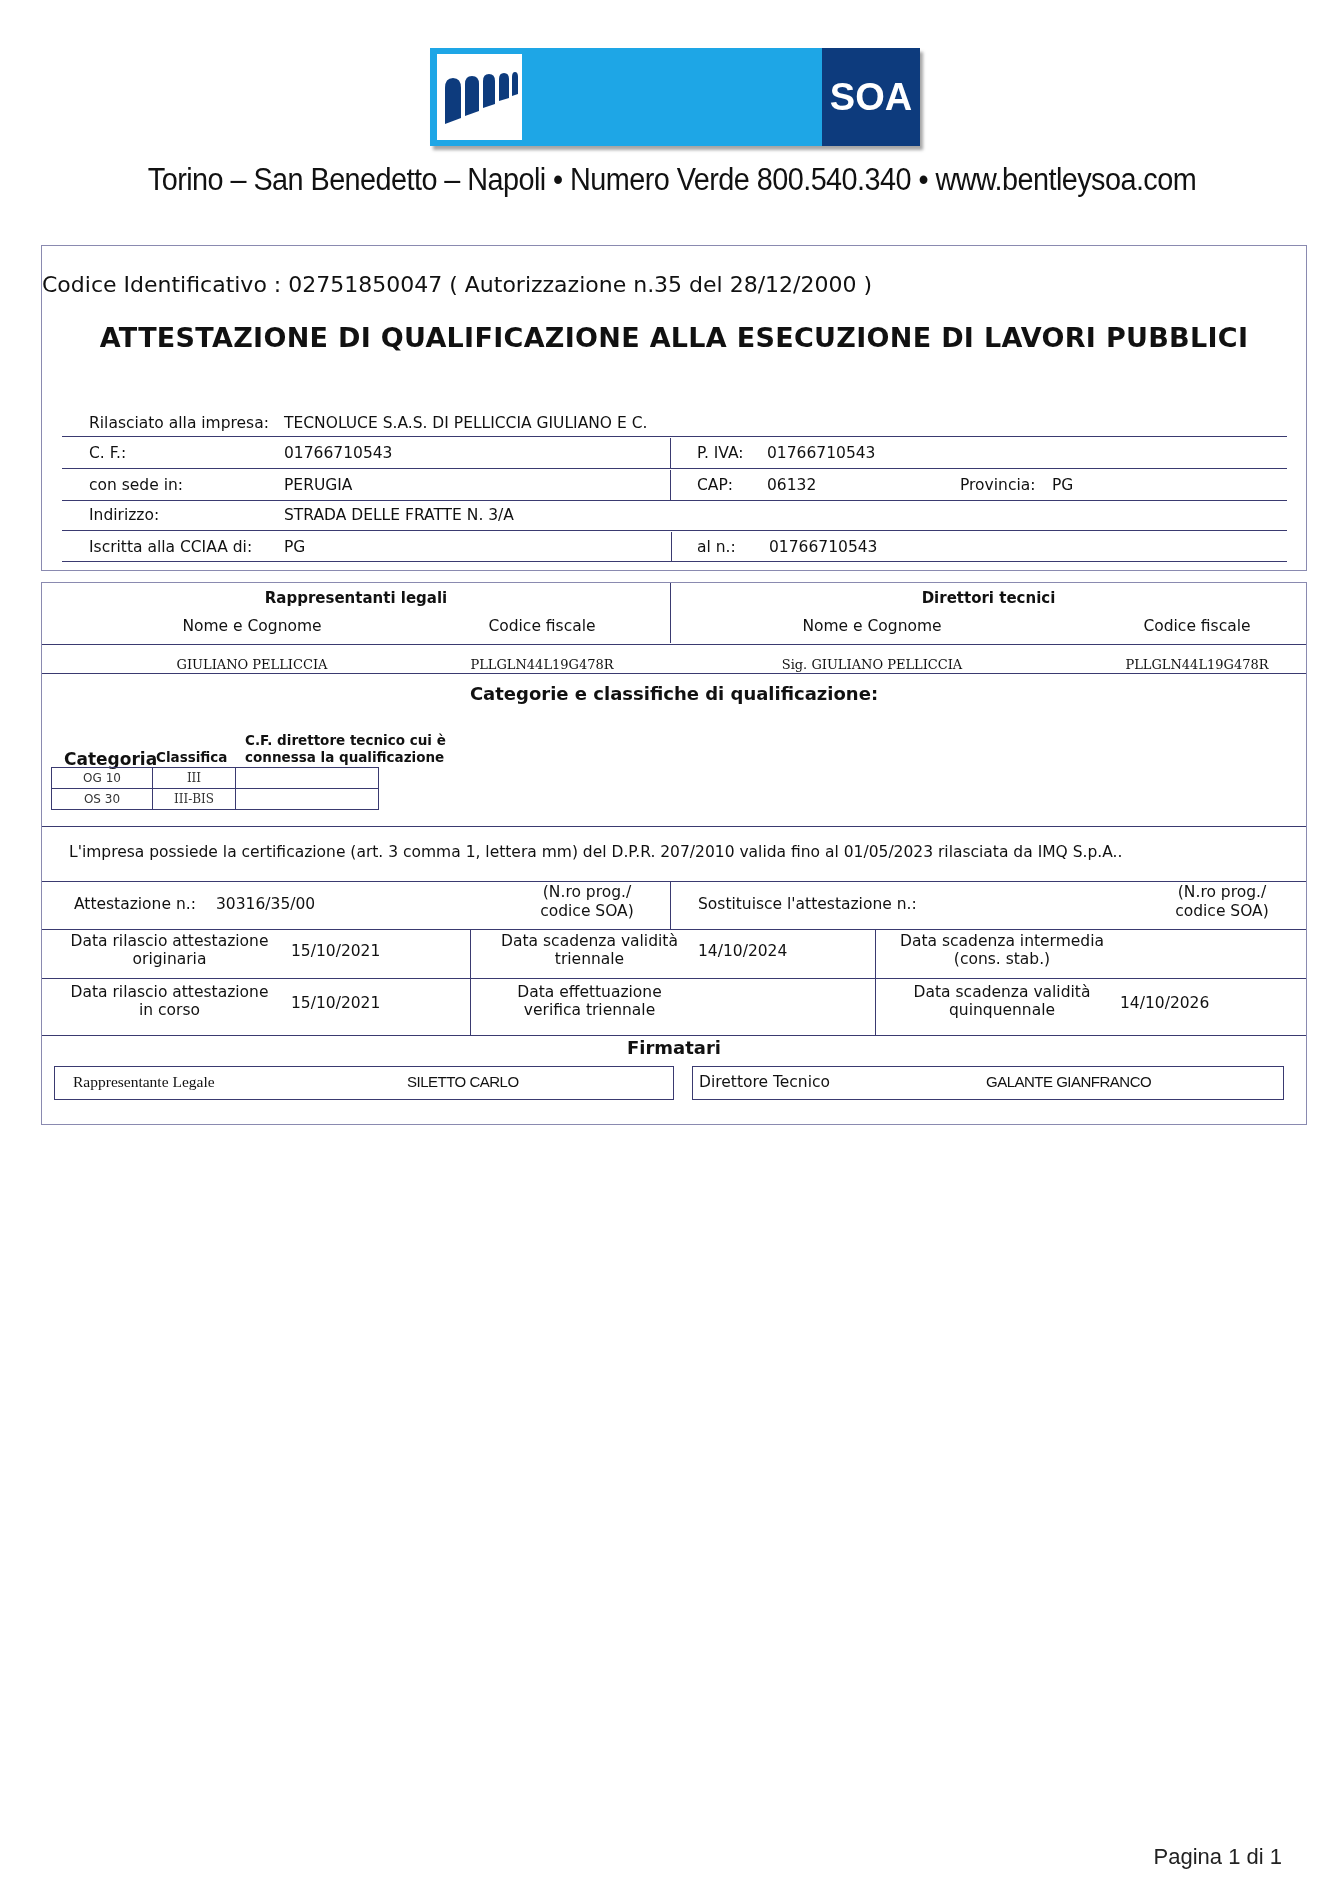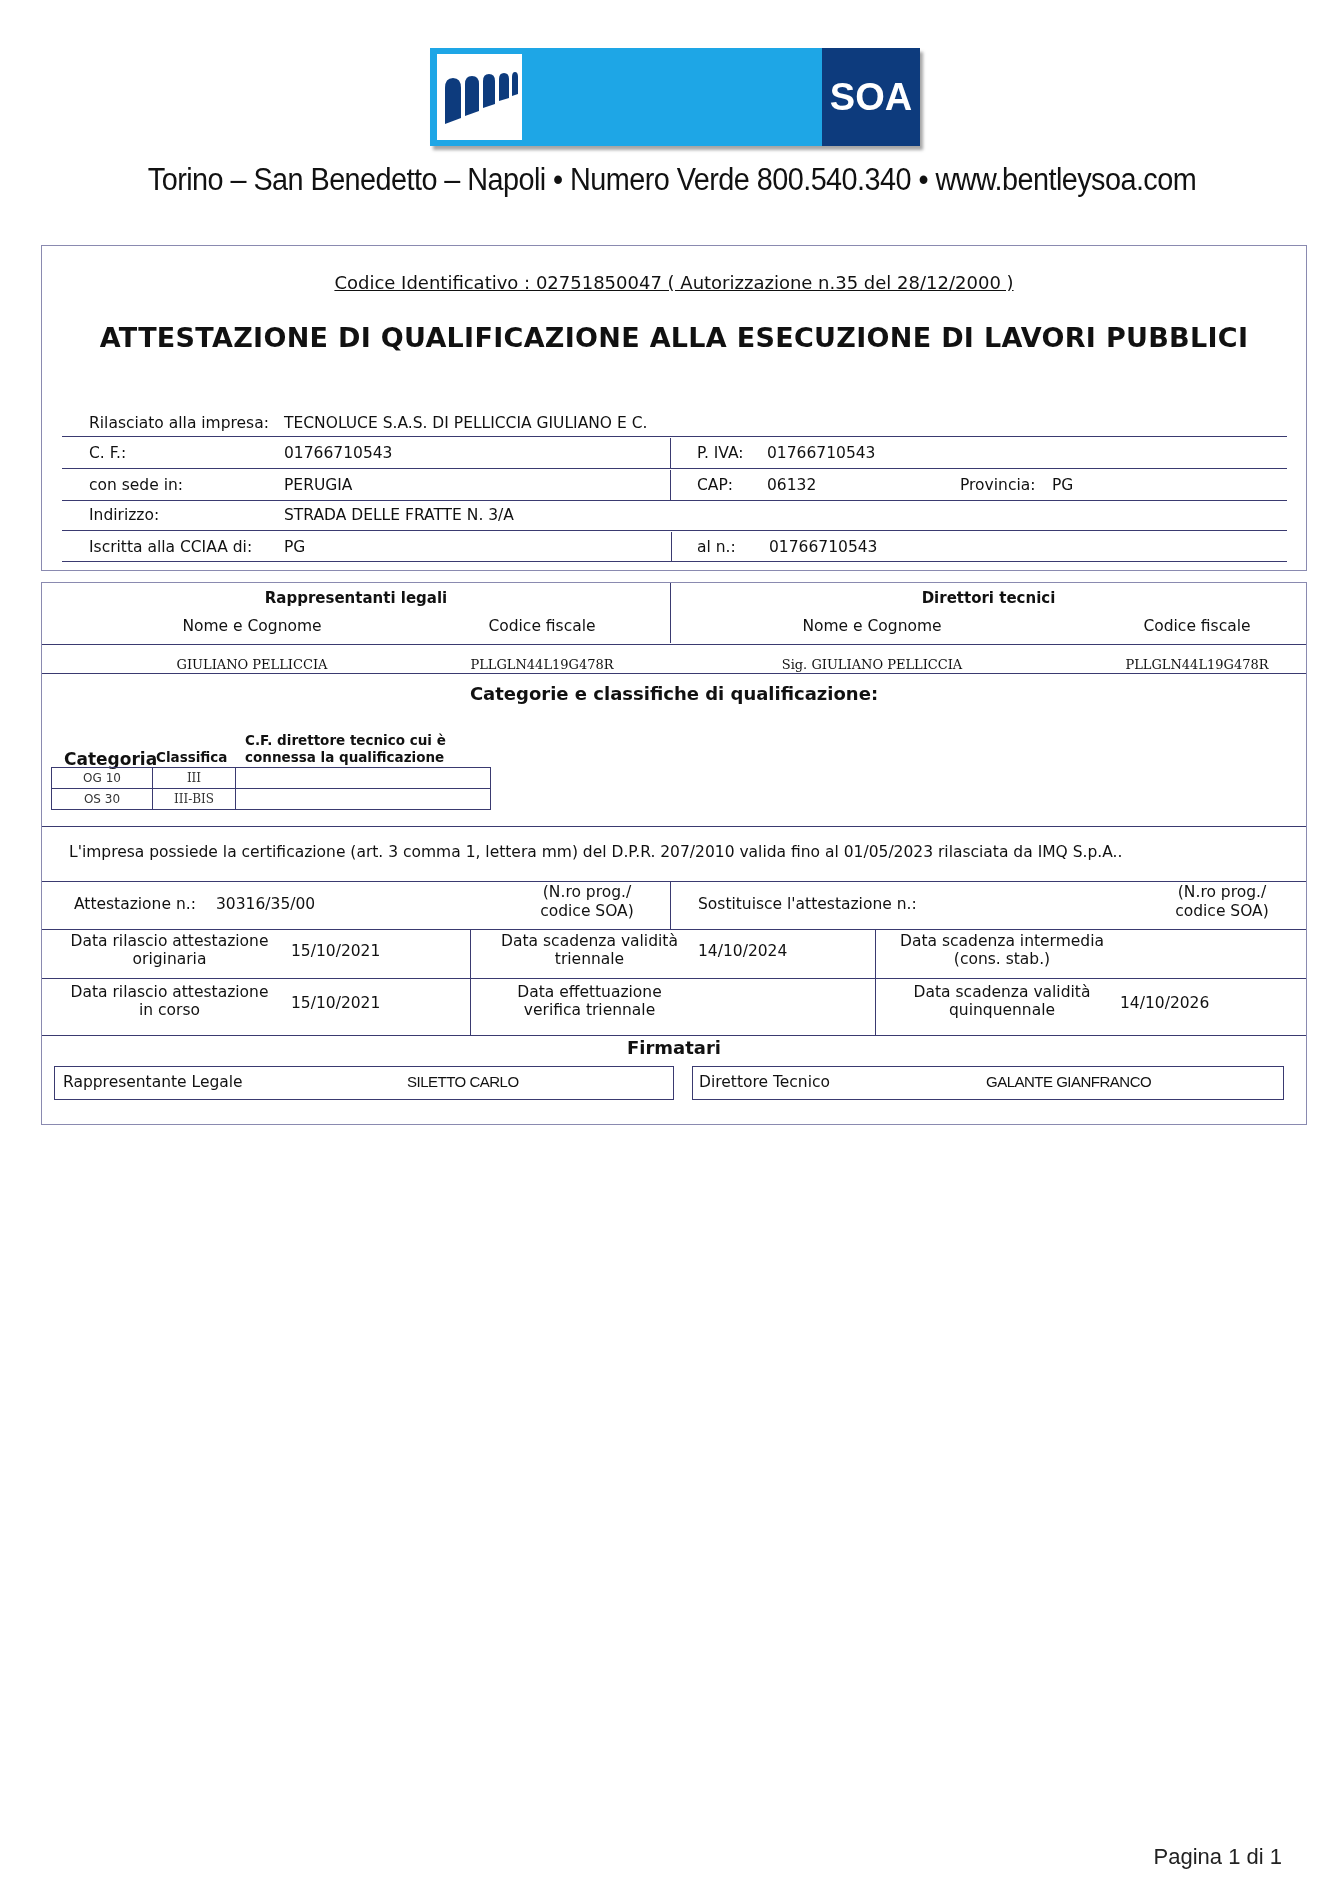--- a/index.html
+++ b/index.html
@@ -11,21 +11,21 @@
   .logo-mark { left: 7px; top: 6px; width: 85px; height: 86px; background: #fff; }
   .logo-mark svg { width: 85px; height: 86px; }
   .logo-word { left: 117px; top: 2px; font-family: "Liberation Serif", "DejaVu Serif", serif; font-size: 78px; color: #fff; line-height: 90px; letter-spacing: 1px; }
   .logo-soa { right: 0; top: 0; width: 98px; height: 98px; background: #0d3b7d; color: #fff; font-family: "Liberation Sans", sans-serif; font-weight: bold; font-size: 38px; line-height: 98px; text-align: center; }
 
   .tagline { left: 0; width: 1344px; top: 162px; text-align: center; font-family: "Liberation Sans", sans-serif; font-size: 31px; color: #111; letter-spacing: -0.6px; transform: scaleX(0.93); }
 
   
   .box { border: 1.5px solid #8a8ab0; background: #fff; }
   .box1 { left: 41px; top: 245px; width: 1264px; height: 324px; }
-  .codice { left: 0; width: 100%; top: 26px; text-align: center; font-size: 18px; text-decoration: underline; }
+  .codice { left: 0; width: 100%; top: 26px; font-size: 22px; }
   .main-title { left: 0; width: 100%; top: 76px; text-align: center; font-size: 27px; font-weight: bold; letter-spacing: 0.3px; }
   .sub-title { left: 0; width: 100%; top: 110px; text-align: center; font-size: 24px; font-weight: bold; }
 
   .lbl { font-size: 15.5px; }
   .hline { height: 0; border-top: 1.5px solid #3a3a70; }
   .vline { width: 0; border-left: 1.5px solid #3a3a70; }
 
   
   .box2 { left: 41px; top: 582px; width: 1264px; height: 541px; }
 
@@ -114,21 +114,21 @@
     <div class="abs small center" style="left:700px; width:260px; top:74px; font-family:'DejaVu Serif', serif;">Sig. GIULIANO PELLICCIA</div>
     <div class="abs small center" style="left:1055px; width:200px; top:74px; font-family:'DejaVu Serif', serif;">PLLGLN44L19G478R</div>
   </div>
   <div class="abs hline" style="left:0; width:1264px; top:90px;"></div>
 
   <div class="abs bold center" style="left:0; width:1264px; top:100px; font-size:18px;">Categorie e classifiche di qualificazione:</div>
   <div class="abs bold" style="left:22px; top:166px; font-size:17px;">Categoria</div>
   <div class="abs bold" style="left:114px; top:166px; font-size:13.5px;">Classifica</div>
   <div class="abs bold" style="left:203px; top:149px; font-size:13.5px;">C.F. direttore tecnico cui è</div>
   <div class="abs bold" style="left:203px; top:166px; font-size:13.5px;">connessa la qualificazione</div>
-  <table class="abs tbl-small" style="left:9px; top:184px; width:440px;">
+  <table class="abs tbl-small" style="left:9px; top:184px; width:328px;">
     <tbody>
         <tr>
       <td style="width:100px;">OG 10</td>
       <td style="width:82px; font-family:'DejaVu Serif', serif;">III</td>
       <td></td>
     </tr>
     <tr>
       <td>OS 30</td>
       <td style="font-family:'DejaVu Serif', serif;">III-BIS</td>
       <td></td>
@@ -170,21 +170,21 @@
   <div class="abs lbl center" style="left:440px; width:215px; top:400px;">Data effettuazione</div>
   <div class="abs lbl center" style="left:440px; width:215px; top:418px;">verifica triennale</div>
   <div class="abs lbl" style="left:656px; top:411px;"></div>
   <div class="abs lbl center" style="left:845px; width:230px; top:400px;">Data scadenza validità</div>
   <div class="abs lbl center" style="left:845px; width:230px; top:418px;">quinquennale</div>
   <div class="abs lbl" style="left:1078px; top:411px;">14/10/2026</div>
   <div class="abs hline" style="left:0; width:1264px; top:452px;"></div>
 
   <div class="abs bold center" style="left:0; width:1264px; top:454px; font-size:18px;">Firmatari</div>
   <div class="abs sigbox" style="left:12px; top:483px; width:618px;">
-    <div class="abs lbl" style="left:8px; top:6px;">Rappresentante Legale</div>
+    <div class="abs lbl" style="left:18px; top:6px;font-family:Liberation Serif, serif;">Rappresentante Legale</div>
     <div class="abs sig-name" style="left:352px; top:6px;">SILETTO CARLO</div>
   </div>
   <div class="abs sigbox" style="left:650px; top:483px; width:590px;">
     <div class="abs lbl" style="left:6px; top:6px;">Direttore Tecnico</div>
     <div class="abs sig-name" style="left:293px; top:6px;">GALANTE GIANFRANCO</div>
   </div>
 </div>
 
 <div class="abs footer">Pagina 1 di 1</div>
 

